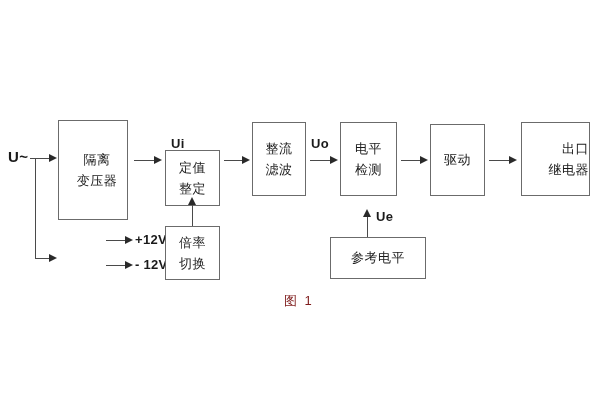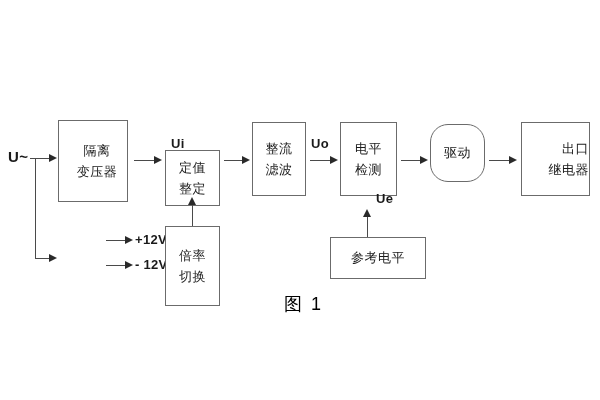--- a/index.html
+++ b/index.html
@@ -63,43 +63,43 @@
   }
   .arrow-u {
     position: absolute;
     width: 0; height: 0;
     border-left: 4.5px solid transparent;
     border-right: 4.5px solid transparent;
     border-bottom: 8px solid #2a2a2a;
   }
   .caption {
     position: absolute;
-    font-size: 18px;
-    color: #000000;
+    font-size: 13px;
+    color: #7f1d1d;
     letter-spacing: 2px;
     white-space: nowrap;
   }
 </style>
 </head>
 <body>
 
 <div id="canvas">
 
   <div class="lbl lbl-bold" style="left:8px; top:148px; font-size:15px;">U~</div>
 
   <div class="hline" style="left:30px; top:158px; width:6px;"></div>
   <div class="vline" style="left:35px; top:158px; height:101px;"></div>
 
   <div class="hline" style="left:35px; top:158px; width:16px;"></div>
   <div class="arrow-r" style="left:49px; top:153.5px;"></div>
 
   <div class="hline" style="left:35px; top:258px; width:16px;"></div>
   <div class="arrow-r" style="left:49px; top:253.5px;"></div>
 
-  <div class="box" style="left:58px; top:120px; width:70px; height:82px;padding-left:8px;">
+  <div class="box" style="left:58px; top:120px; width:70px; height:100px;padding-left:8px;">
     <span class="ln">隔离</span>
     <span class="ln">变压器</span>
   </div>
 
   <div class="lbl lbl-bold" style="left:135px; top:136px;margin-left:36px;">Ui</div>
   <div class="hline" style="left:134px; top:160px; width:22px;"></div>
   <div class="arrow-r" style="left:154px; top:155.5px;"></div>
 
   <div class="box" style="left:165px; top:122px; width:55px; height:56px;margin-top:28px;">
     <span class="ln">定值</span>
@@ -119,52 +119,52 @@
   <div class="arrow-r" style="left:330px; top:155.5px;"></div>
 
   <div class="box" style="left:340px; top:122px; width:57px; height:74px;text-align:center;">
     <span class="ln">电平</span>
     <span class="ln">检测</span>
   </div>
 
   <div class="hline" style="left:401px; top:160px; width:21px;"></div>
   <div class="arrow-r" style="left:420px; top:155.5px;"></div>
 
-  <div class="box" style="left:430px; top:124px; width:55px; height:58px;border-radius:18px;">
+  <div class="box" style="left:430px; top:124px; width:55px; height:72px;">
     <span class="ln">驱动</span>
   </div>
 
   <div class="hline" style="left:489px; top:160px; width:22px;"></div>
   <div class="arrow-r" style="left:509px; top:155.5px;"></div>
 
   <div class="box" style="left:521px; top:122px; width:69px; height:74px;align-items:flex-end;">
     <span class="ln">出口</span>
     <span class="ln">继电器</span>
   </div>
 
 
   <div class="hline" style="left:106px; top:240px; width:21px;"></div>
   <div class="arrow-r" style="left:125px; top:235.5px;"></div>
   <div class="lbl lbl-bold" style="left:135px; top:232px;">+12V</div>
 
   <div class="hline" style="left:106px; top:265px; width:21px;"></div>
   <div class="arrow-r" style="left:125px; top:260.5px;"></div>
   <div class="lbl lbl-bold" style="left:135px; top:257px;">- 12V</div>
 
-  <div class="box" style="left:165px; top:226px; width:55px; height:80px;font-family:Liberation Serif, serif;">
+  <div class="box" style="left:165px; top:226px; width:55px; height:54px;font-family:Liberation Serif, serif;">
     <span class="ln">倍率</span>
     <span class="ln">切换</span>
   </div>
 
   <div class="vline" style="left:192px; top:204px; height:22px;"></div>
   <div class="arrow-u" style="left:188px; top:197px;"></div>
 
   <div class="box" style="left:330px; top:237px; width:96px; height:42px;">
     <span class="ln">参考电平</span>
   </div>
 
   <div class="vline" style="left:367px; top:216px; height:21px;"></div>
   <div class="arrow-u" style="left:363px; top:209px;"></div>
-  <div class="lbl lbl-bold" style="left:376px; top:191px;">Ue</div>
+  <div class="lbl lbl-bold" style="left:376px; top:209px;">Ue</div>
 
   <div class="caption" style="left:284px; top:292px;">图 1</div>
 
 </div>
 
 </body></html>

